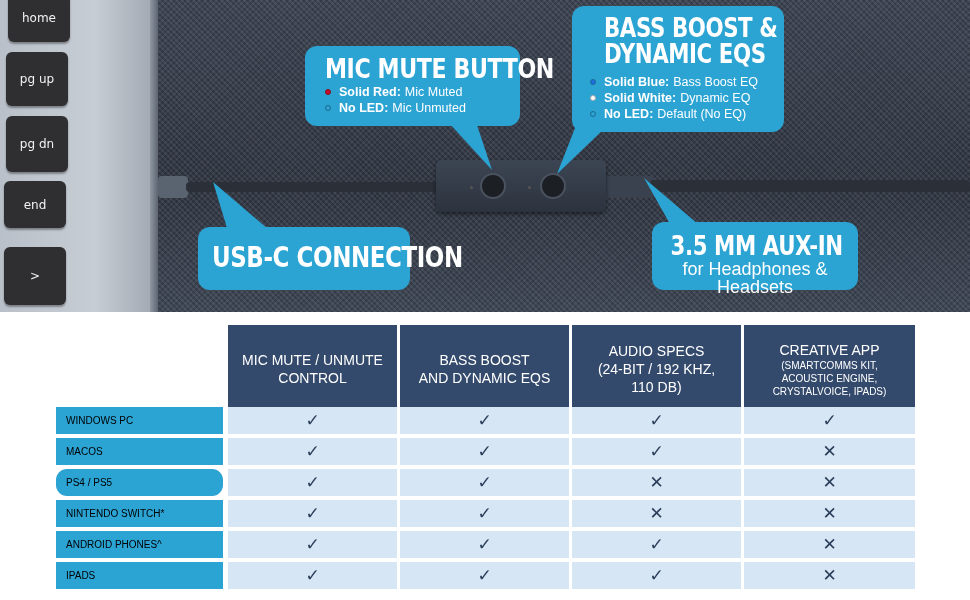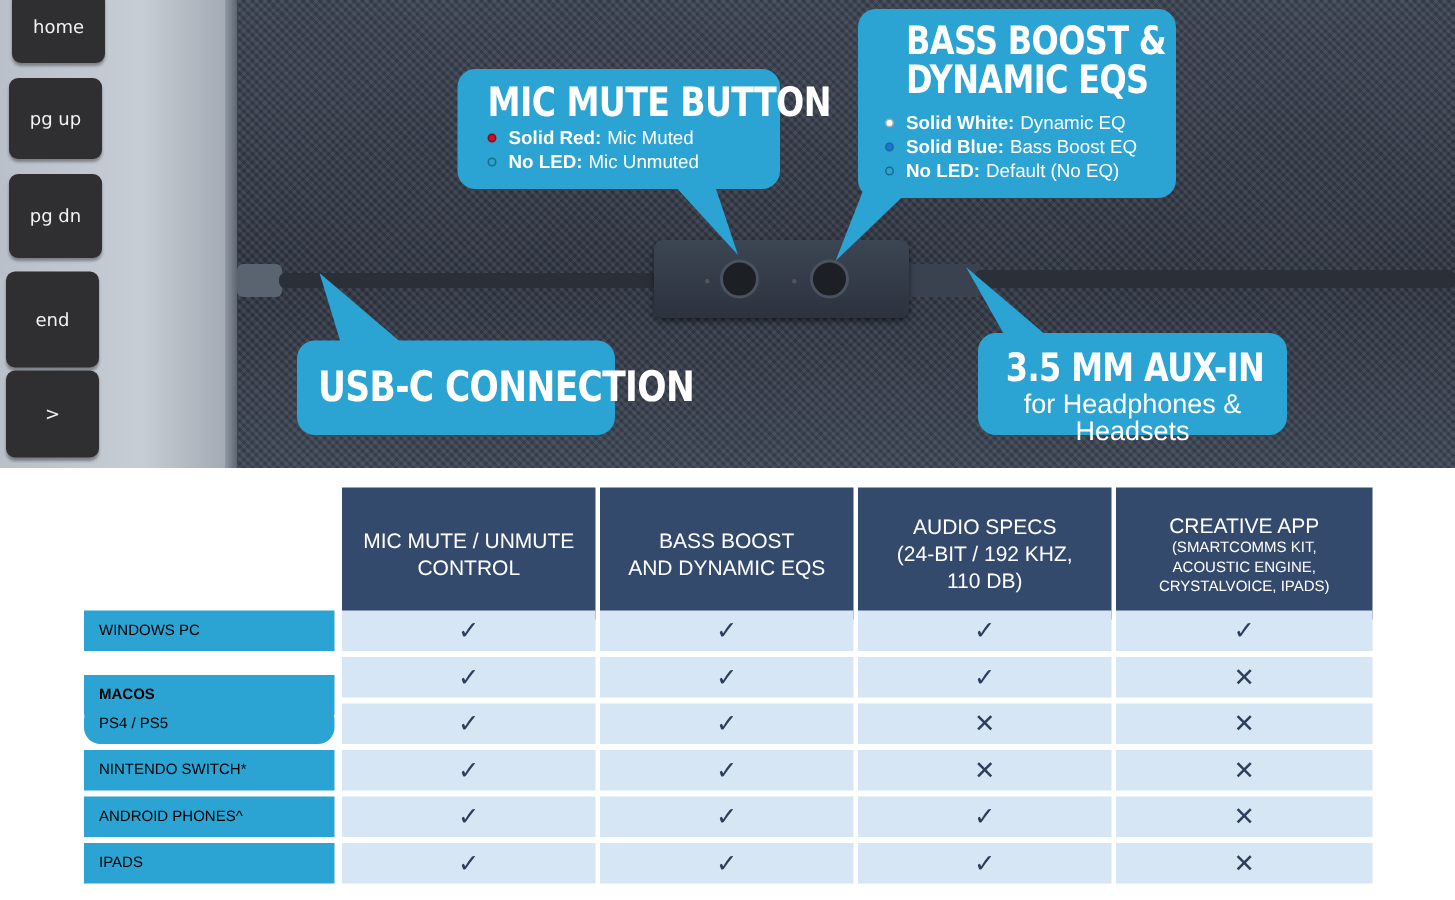--- a/index.html
+++ b/index.html
@@ -40,21 +40,21 @@
   <div class="laptop-edge"></div>
   <div class="key" style="left:8px;top:-6px;width:62px;height:48px;">
       <span>home</span>
     </div>
   <div class="key" style="left:6px;top:116px;width:62px;height:56px;">
       <span>pg dn</span>
     </div>
   <div class="key" style="left:6px;top:52px;width:62px;height:54px;">
       <span>pg up</span>
     </div>
-  <div class="key" style="left:4px;top:181px;width:62px;height:64px;">
+  <div class="key" style="left:4px;top:181px;width:62px;height:47px;">
       <span>end</span>
     </div>
   <div class="key" style="left:4px;top:247px;width:62px;height:58px;">
       <span>&gt;</span>
     </div>
 
   <div class="cable" style="left:158px;top:176px;width:30px;height:22px;background:#5a6470;"></div>
   <div class="cable" style="left:186px;top:182px;width:252px;height:10px;"></div>
   <div class="cable" style="left:604px;top:176px;width:50px;height:22px;background:#3a4250;"></div>
   <div class="cable" style="left:650px;top:180px;width:320px;height:12px;"></div>
@@ -80,28 +80,28 @@
     </div>
   </div>
   <svg style="position:absolute;left:440px;top:122px;" width="60" height="52">
       <polygon points="8,0 36,0 52,48" fill="#2ba3d3"></polygon>
     </svg>
 
   <div class="callout" style="left:572px;top:6px;width:212px;height:126px;padding:10px 0 0 32px;">
     <div class="callout-title" style="font-size:26px;line-height:25px;">BASS BOOST &amp;</div>
     <div class="callout-title" style="font-size:26px;line-height:27px;margin-bottom:6px;">DYNAMIC EQS</div>
     <div class="bullet-row" style="margin-left:-14px;">
+      <span class="dot" style="background:#1e6ee8;"></span>
+      <b>Solid Blue:</b>
+      <span>Bass Boost EQ</span>
+    </div>
+    <div class="bullet-row" style="margin-left:-14px;">
       <span class="dot" style="background:#ffffff;border-color:#aaa;"></span>
       <b>Solid White:</b>
       <span>Dynamic EQ</span>
-    </div>
-    <div class="bullet-row" style="margin-left:-14px;">
-      <span class="dot" style="background:#1e6ee8;"></span>
-      <b>Solid Blue:</b>
-      <span>Bass Boost EQ</span>
     </div>
     <div class="bullet-row" style="margin-left:-14px;">
       <span class="dot" style="background:#2ba3d3;"></span>
       <b>No LED:</b>
       <span>Default (No EQ)</span>
     </div>
   </div>
   <svg style="position:absolute;left:555px;top:128px;" width="60" height="50">
       <polygon points="20,0 50,0 2,46" fill="#2ba3d3"></polygon>
     </svg>
@@ -142,21 +142,21 @@
     <div class="sub">ACOUSTIC ENGINE,</div>
     <div class="sub">CRYSTALVOICE, IPADS)</div>
   </div>
 
   <div class="rlabel" style="top:95px;">WINDOWS PC</div>
   <div class="cell" style="left:228px;top:95px;width:169px;">✓</div>
   <div class="cell" style="left:400px;top:95px;width:169px;">✓</div>
   <div class="cell" style="left:572px;top:95px;width:169px;">✓</div>
   <div class="cell" style="left:744px;top:95px;width:171px;">✓</div>
 
-  <div class="rlabel" style="top:138px;font-weight:bold;">MACOS</div>
+  <div class="rlabel" style="top:126px;">MACOS</div>
   <div class="cell" style="left:228px;top:126px;width:169px;">✓</div>
   <div class="cell" style="left:400px;top:126px;width:169px;">✓</div>
   <div class="cell" style="left:572px;top:126px;width:169px;">✓</div>
   <div class="cell" style="left:744px;top:126px;width:171px;">✕</div>
 
   <div class="rlabel" style="top:157px;border-radius:11px;">PS4 / PS5</div>
   <div class="cell" style="left:228px;top:157px;width:169px;">✓</div>
   <div class="cell" style="left:400px;top:157px;width:169px;">✓</div>
   <div class="cell" style="left:572px;top:157px;width:169px;">✕</div>
   <div class="cell" style="left:744px;top:157px;width:171px;">✕</div>

